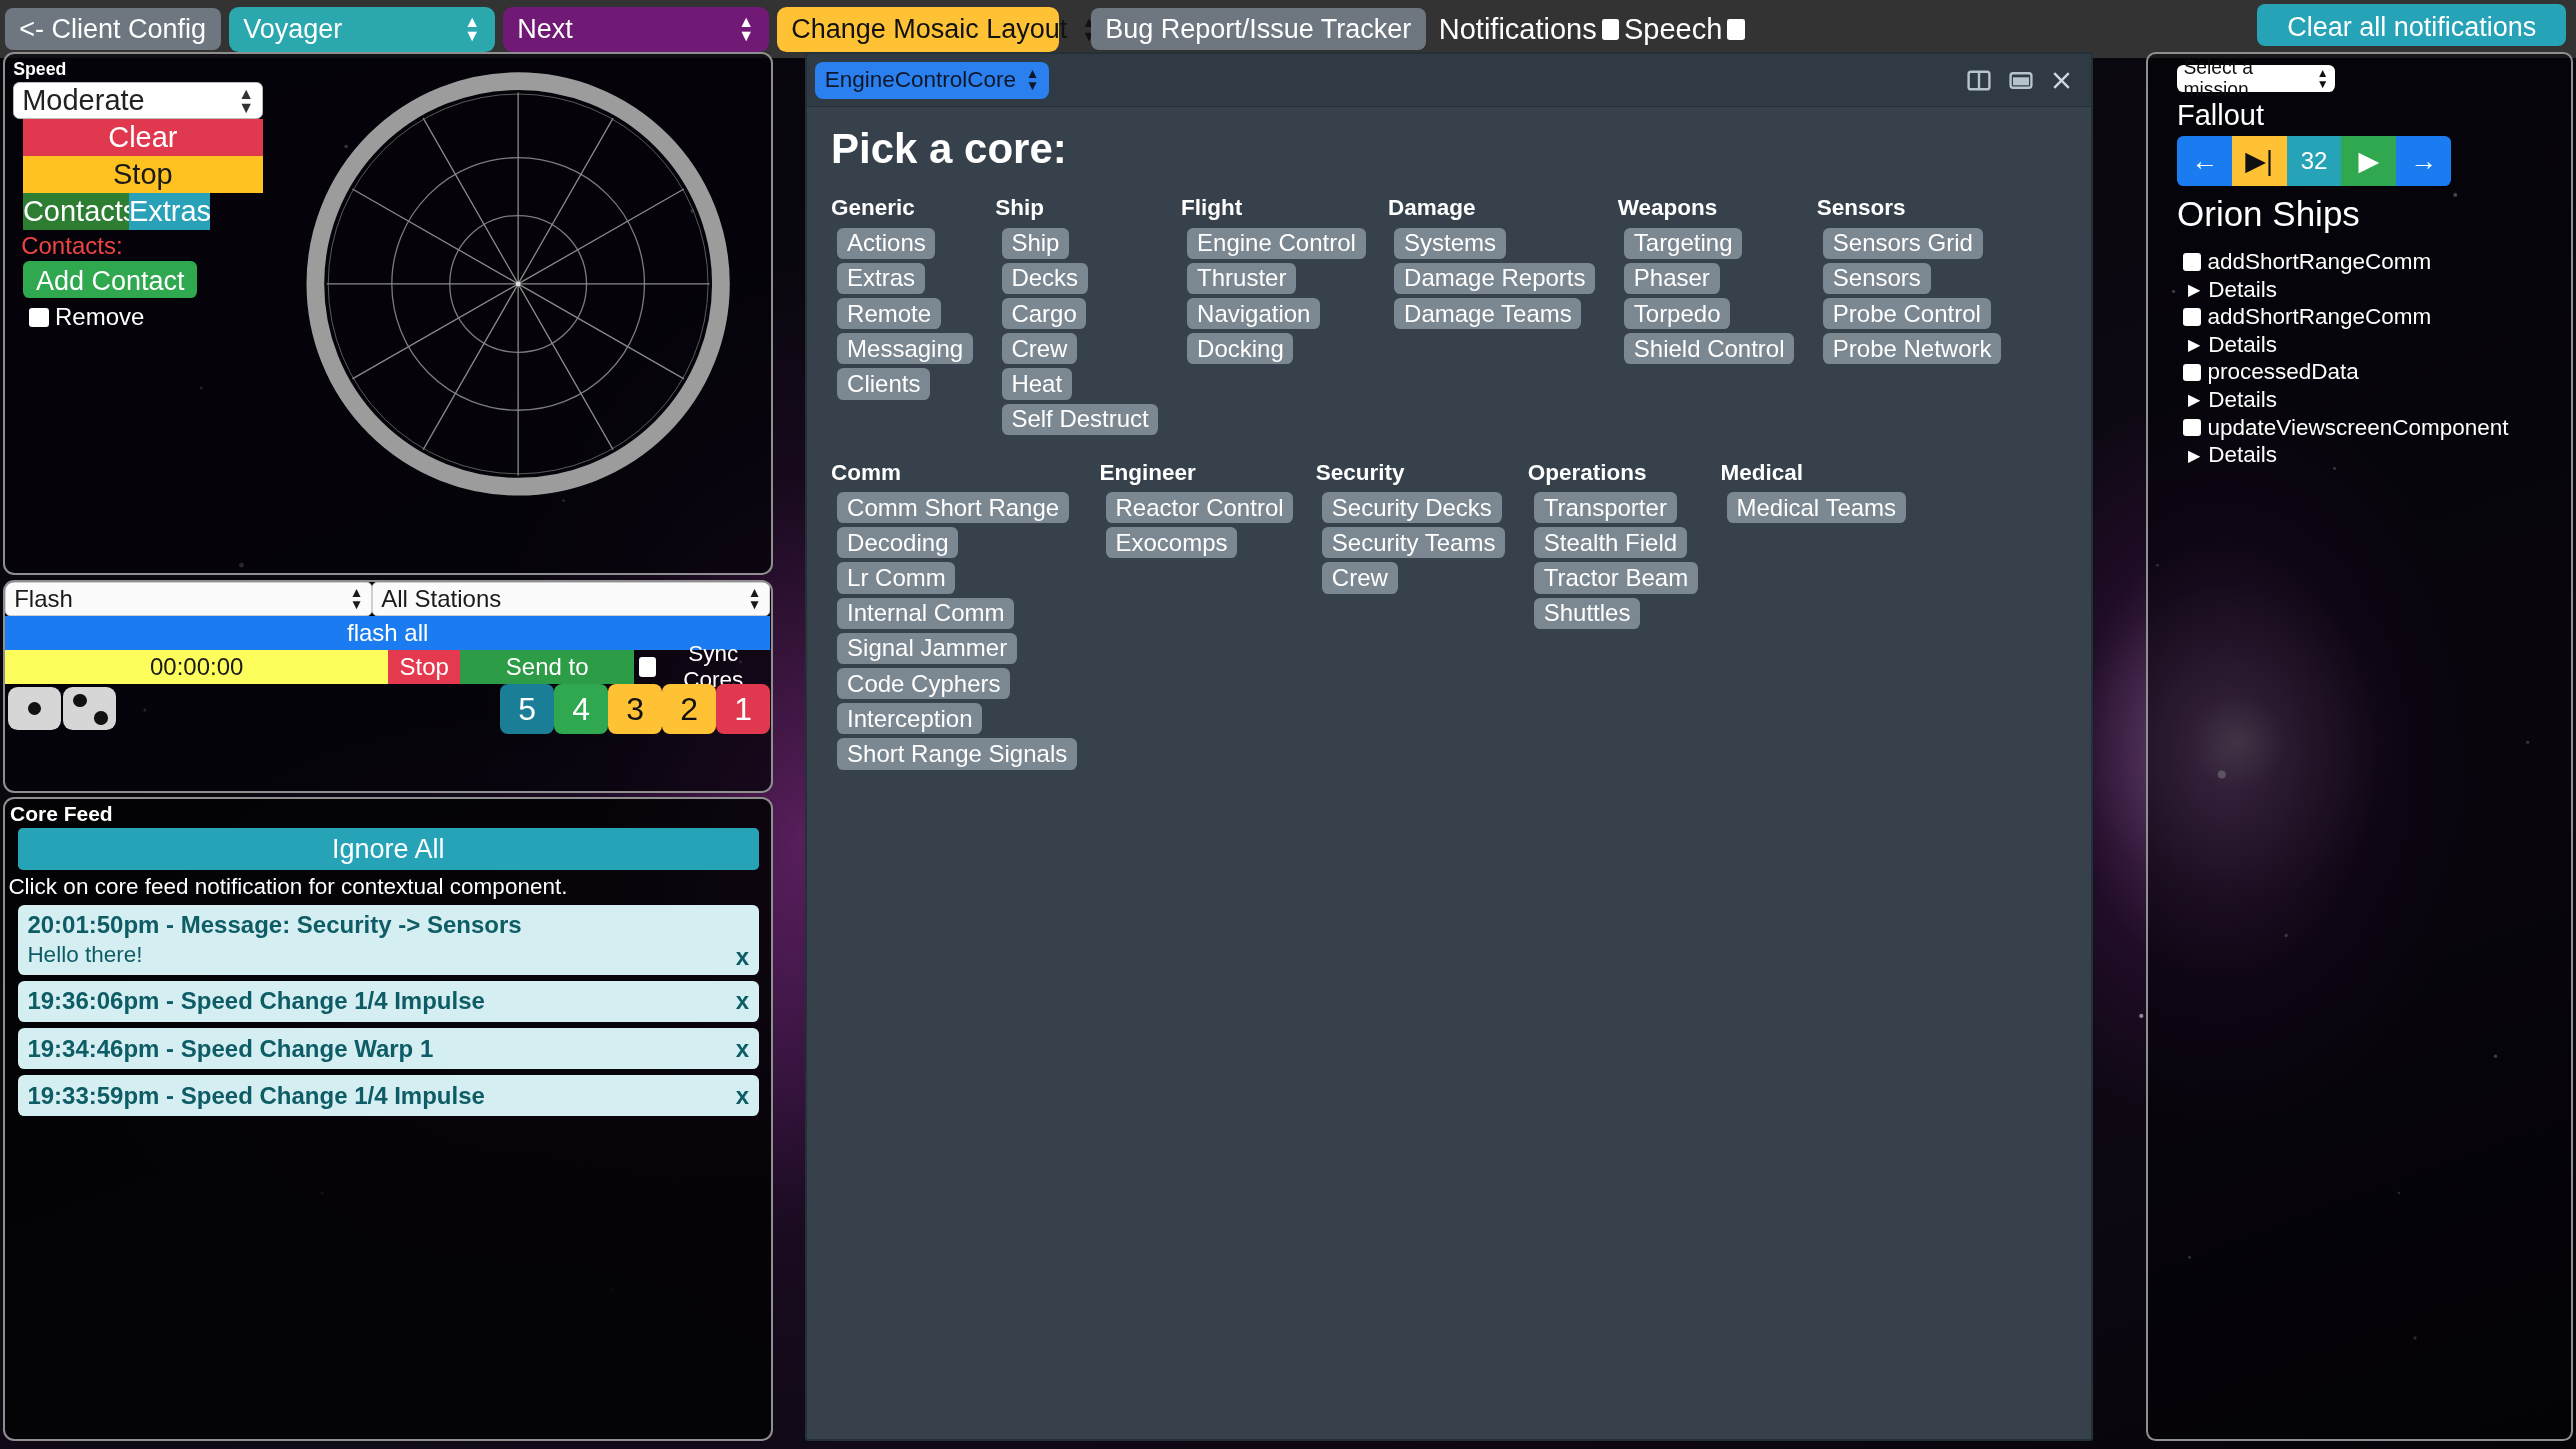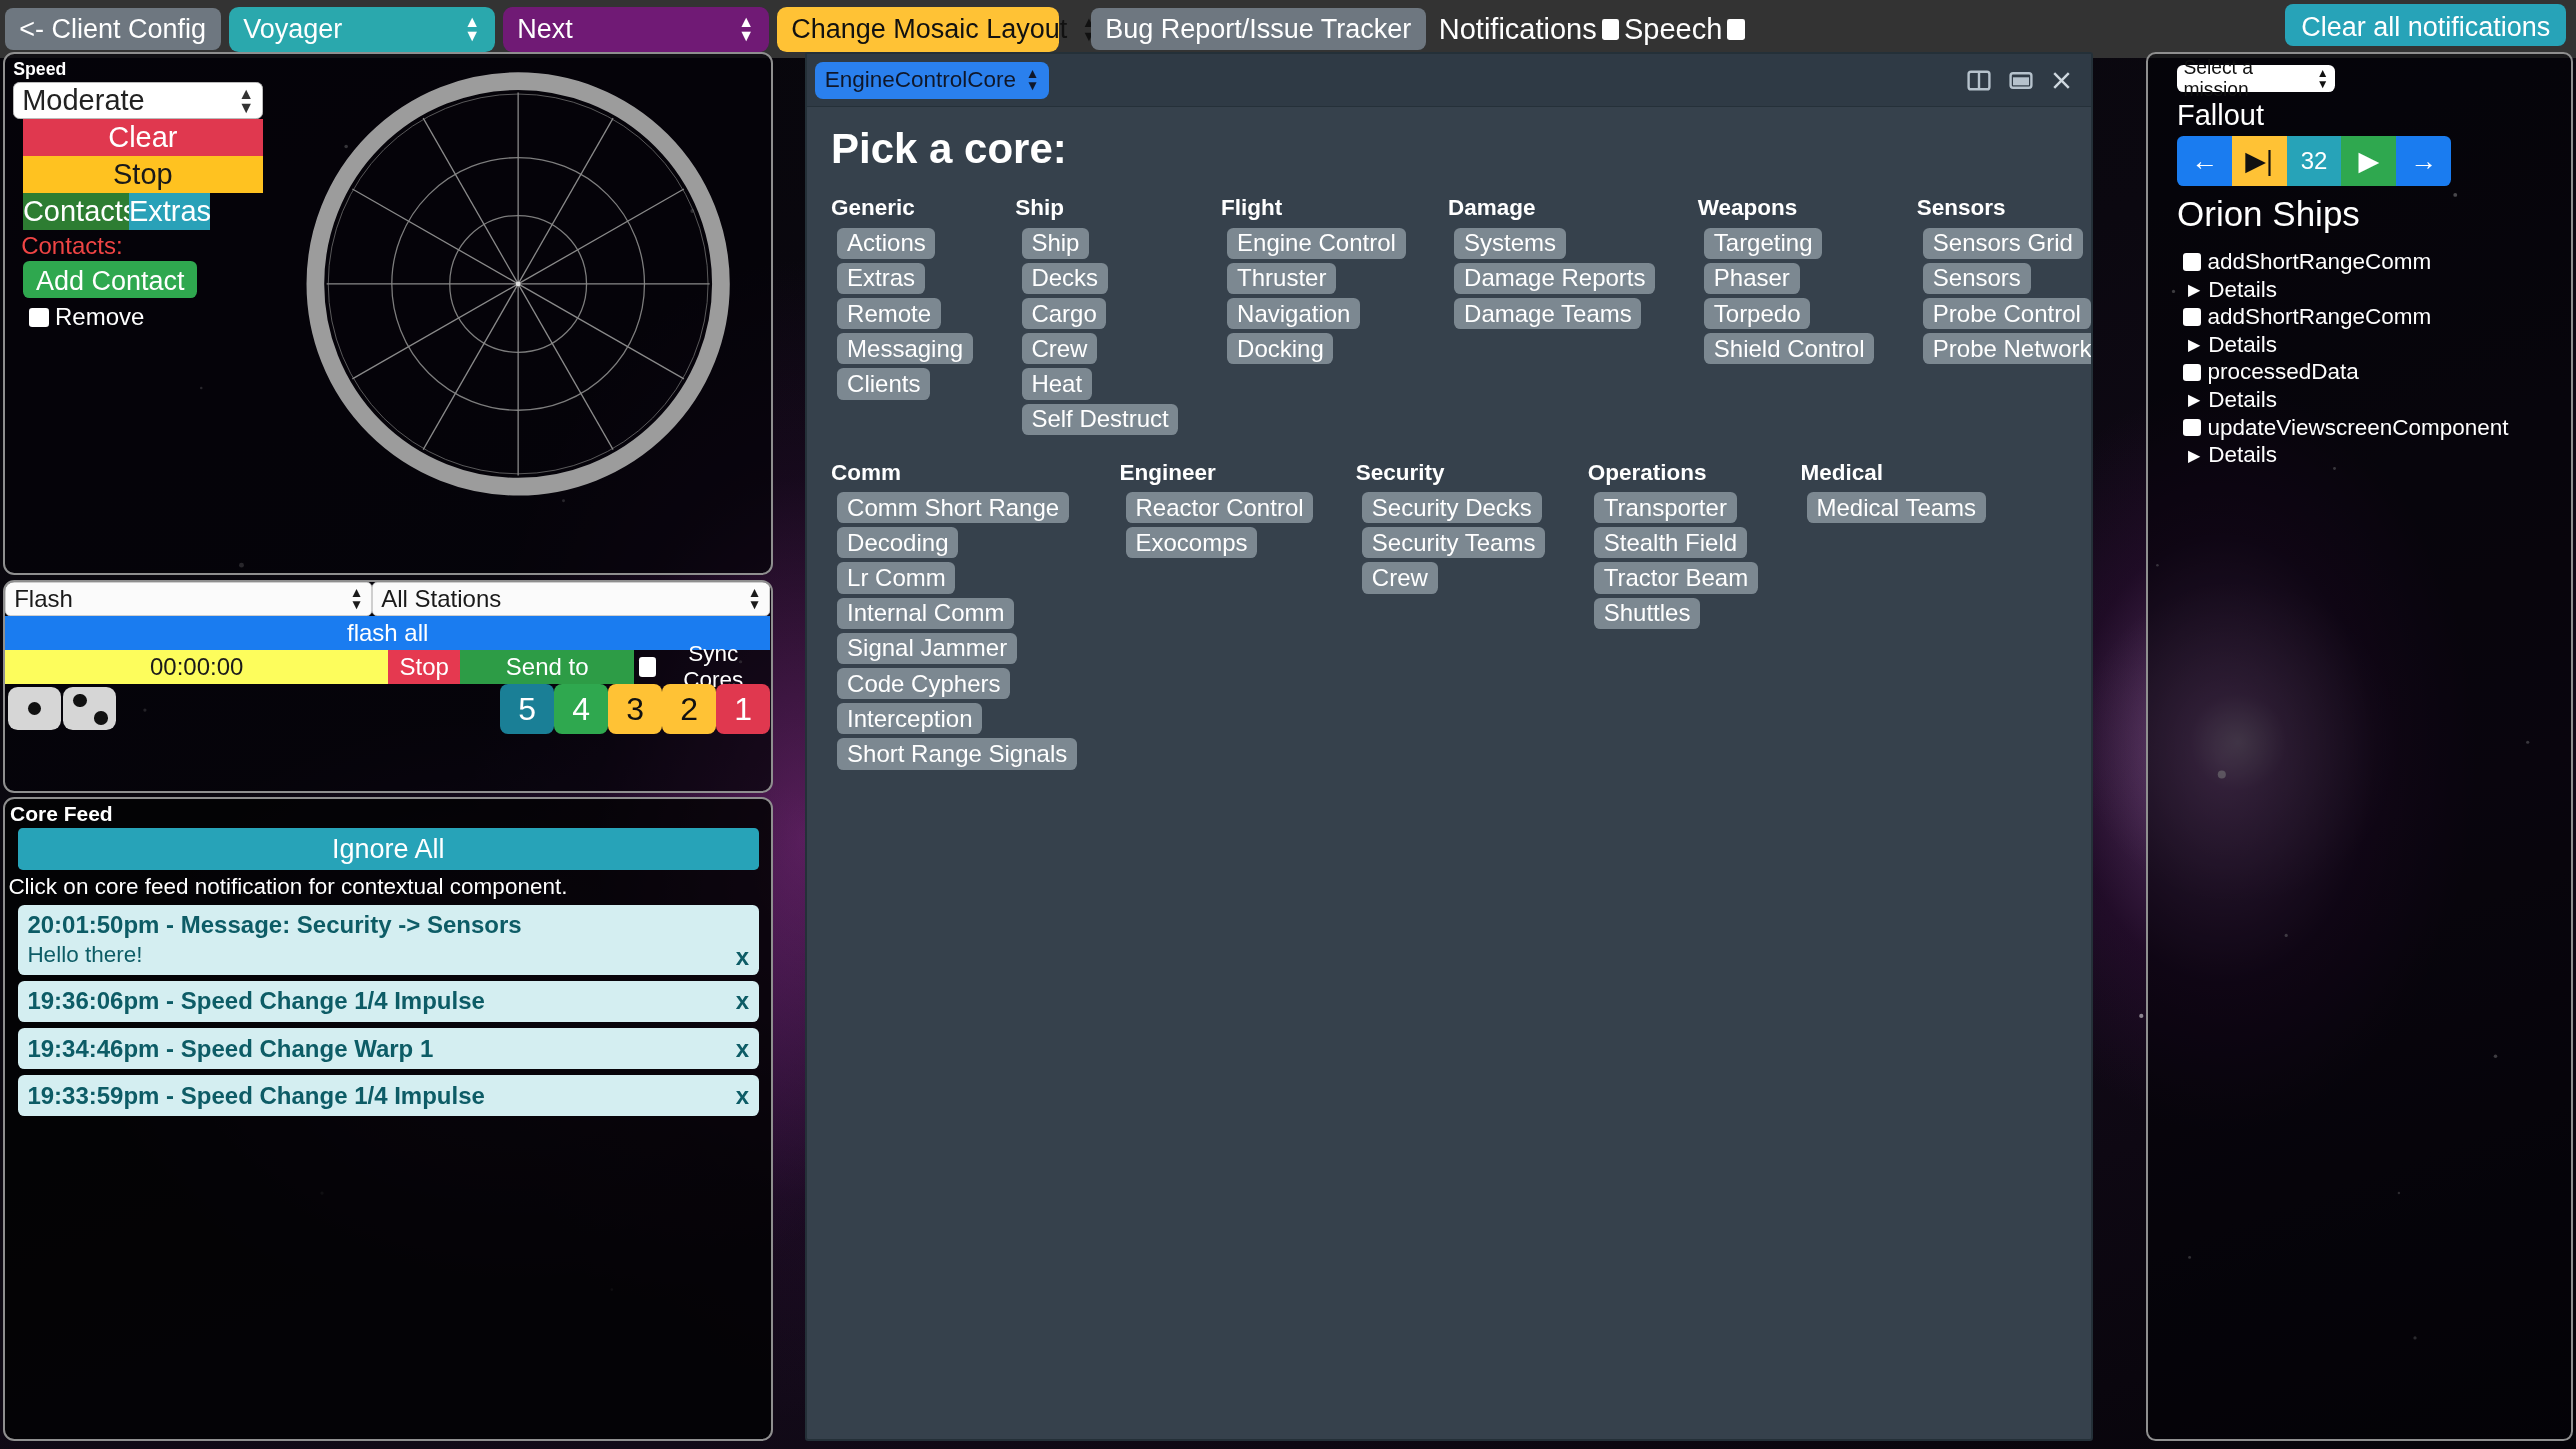--- a/index.html
+++ b/index.html
@@ -44,21 +44,21 @@
   #bug-btn { margin-left: 32px; }
   .tb-label { color: #ffffff; font-size: 29px; margin-left: 13px; white-space: nowrap;}
   .tb-check {
     width: 17.7px; height: 21px; background: #ffffff; border-radius: 2.4px;
     display: inline-block; margin: 0 3.2px 0 4.8px; vertical-align: middle;
   }
   #clear-notifs {
     position: absolute; right: 9.7px; top: 4px;
     background: #27a3b8; color: #ffffff;
     border: none; border-radius: 8px;
-    font-size: 27px; padding: 8px 16px; height: 42px;
+    font-size: 27px; padding: 8px 30px; height: 42px;
     white-space: nowrap;
   }
 
   
   #bg {
     position: absolute; left: 0; top: 50px; width: 2576px; height: 1399px;
     background:
       radial-gradient(circle at 2238px 692px, rgba(255,255,255,0.30) 0px, rgba(255,200,255,0.10) 48px, rgba(0,0,0,0) 161px),
       radial-gradient(ellipse 338px 499px at 2222px 708px, rgba(200,120,220,0.45) 0%, rgba(80,20,90,0.25) 45%, rgba(0,0,0,0) 75%),
       radial-gradient(ellipse 419px 725px at 805px 789px, rgba(190,60,190,0.42) 0%, rgba(80,20,90,0.18) 50%, rgba(0,0,0,0) 80%),
@@ -184,21 +184,21 @@
     background: #2a80ee; color: #0f172a; border-radius: 8px;
     height: 37px; font-size: 22.5px; padding: 0 9.7px;
     display:flex; align-items:center; justify-content:space-between; min-width: 133px;
   }
   #core-select .arrows { font-size: 13.7px; line-height: 12px; margin-left: 9.7px; display:flex; flex-direction:column; }
   #win-ctrls { margin-left: auto; display:flex; align-items:center; gap: 17.7px; padding-right: 11.3px; }
   .winicon { color: #b6c2cc; display:flex; align-items:center; }
   #center-body { padding: 17.7px 24px; }
   #pick-core { color:#ffffff; font-size: 42px; font-weight: bold; margin-bottom: 22.5px; display:block; }
   .core-rows { }
-  .core-row { display: flex; margin-bottom: 21px; gap: 20px; }
+  .core-row { display: flex; margin-bottom: 21px; }
   .core-col { margin-right: 22.5px; }
   .core-col h4 { color:#ffffff; font-size: 22.5px; font-weight:bold; margin-bottom: 6.4px; white-space:nowrap;}
   .core-btn {
     display: inline-block; background: #7c8891; color:#ffffff;
     border-radius: 6.4px; font-size: 24px;
     padding: 1.6px 9.7px; margin: 0 0 4px 6.4px; white-space: nowrap;
   }
   .core-col .core-btn { display: block; width: fit-content; }
 
   

